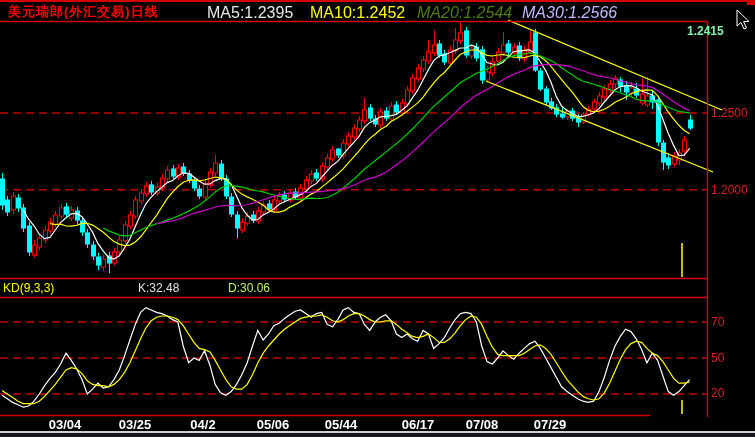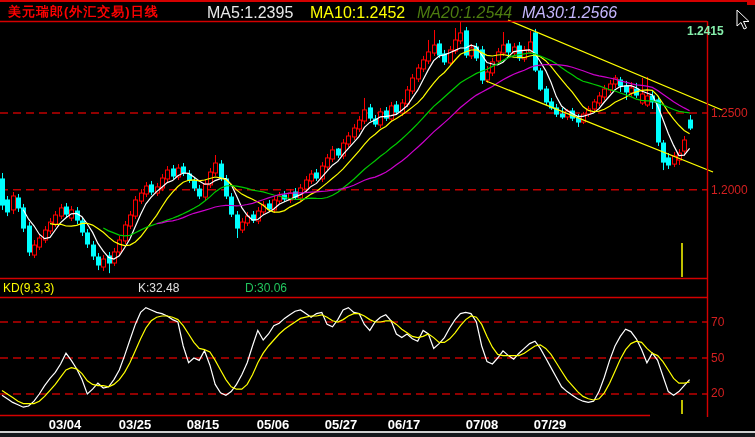--- a/index.html
+++ b/index.html
@@ -332,32 +332,32 @@
   </div>
 
   <div class="axis-label" style="top:106px">1.2500</div>
   <div class="axis-label" style="top:183px">1.2000</div>
   <div class="axis-label" style="top:315px">70</div>
   <div class="axis-label" style="top:351px">50</div>
   <div class="axis-label" style="top:386px">20</div>
 
   <span class="kd-hdr-item" style="left: 3px; color: rgb(255, 255, 0);">KD(9,3,3)</span>
   <span class="kd-hdr-item" style="left: 138px; color: rgb(224, 224, 224);">K:32.48</span>
-  <span class="kd-hdr-item" style="left: 245px; color: #22c55e;">D:30.06</span>
+  <span class="kd-hdr-item" style="left: 228px; color: #bef264;">D:30.06</span>
 
   <div class="last-price">1.2415</div>
   <svg class="cursor-arrow" width="16" height="22">
     <path d="M2,1 L2,17 L6,13.5 L9,20 L11.5,19 L8.5,12.5 L14,12.5 Z" fill="#000" stroke="#fff" stroke-width="1"></path>
   </svg>
 
   <div class="date-row">
       <span class="date-label" style="left: 65px;">03/04</span>
       <span class="date-label" style="left: 135px;">03/25</span>
-      <span class="date-label" style="left: 203px;">08/15</span>
+      <span class="date-label" style="left: 203px;">04/2</span>
       <span class="date-label" style="left: 273px;">05/06</span>
-      <span class="date-label" style="left: 341px;">05/27</span>
-      <span class="date-label" style="left: 404px;">06/17</span>
+      <span class="date-label" style="left: 341px;">05/44</span>
+      <span class="date-label" style="left: 418px;">06/17</span>
       <span class="date-label" style="left: 482px;">07/08</span>
       <span class="date-label" style="left: 550px;">07/29</span>
       <span class="date-label" style="left: 618px; margin-top: 13px;">08/19</span>
     </div>
   <div class="bottom-edge"></div>
 </div>
 
 </body></html>

